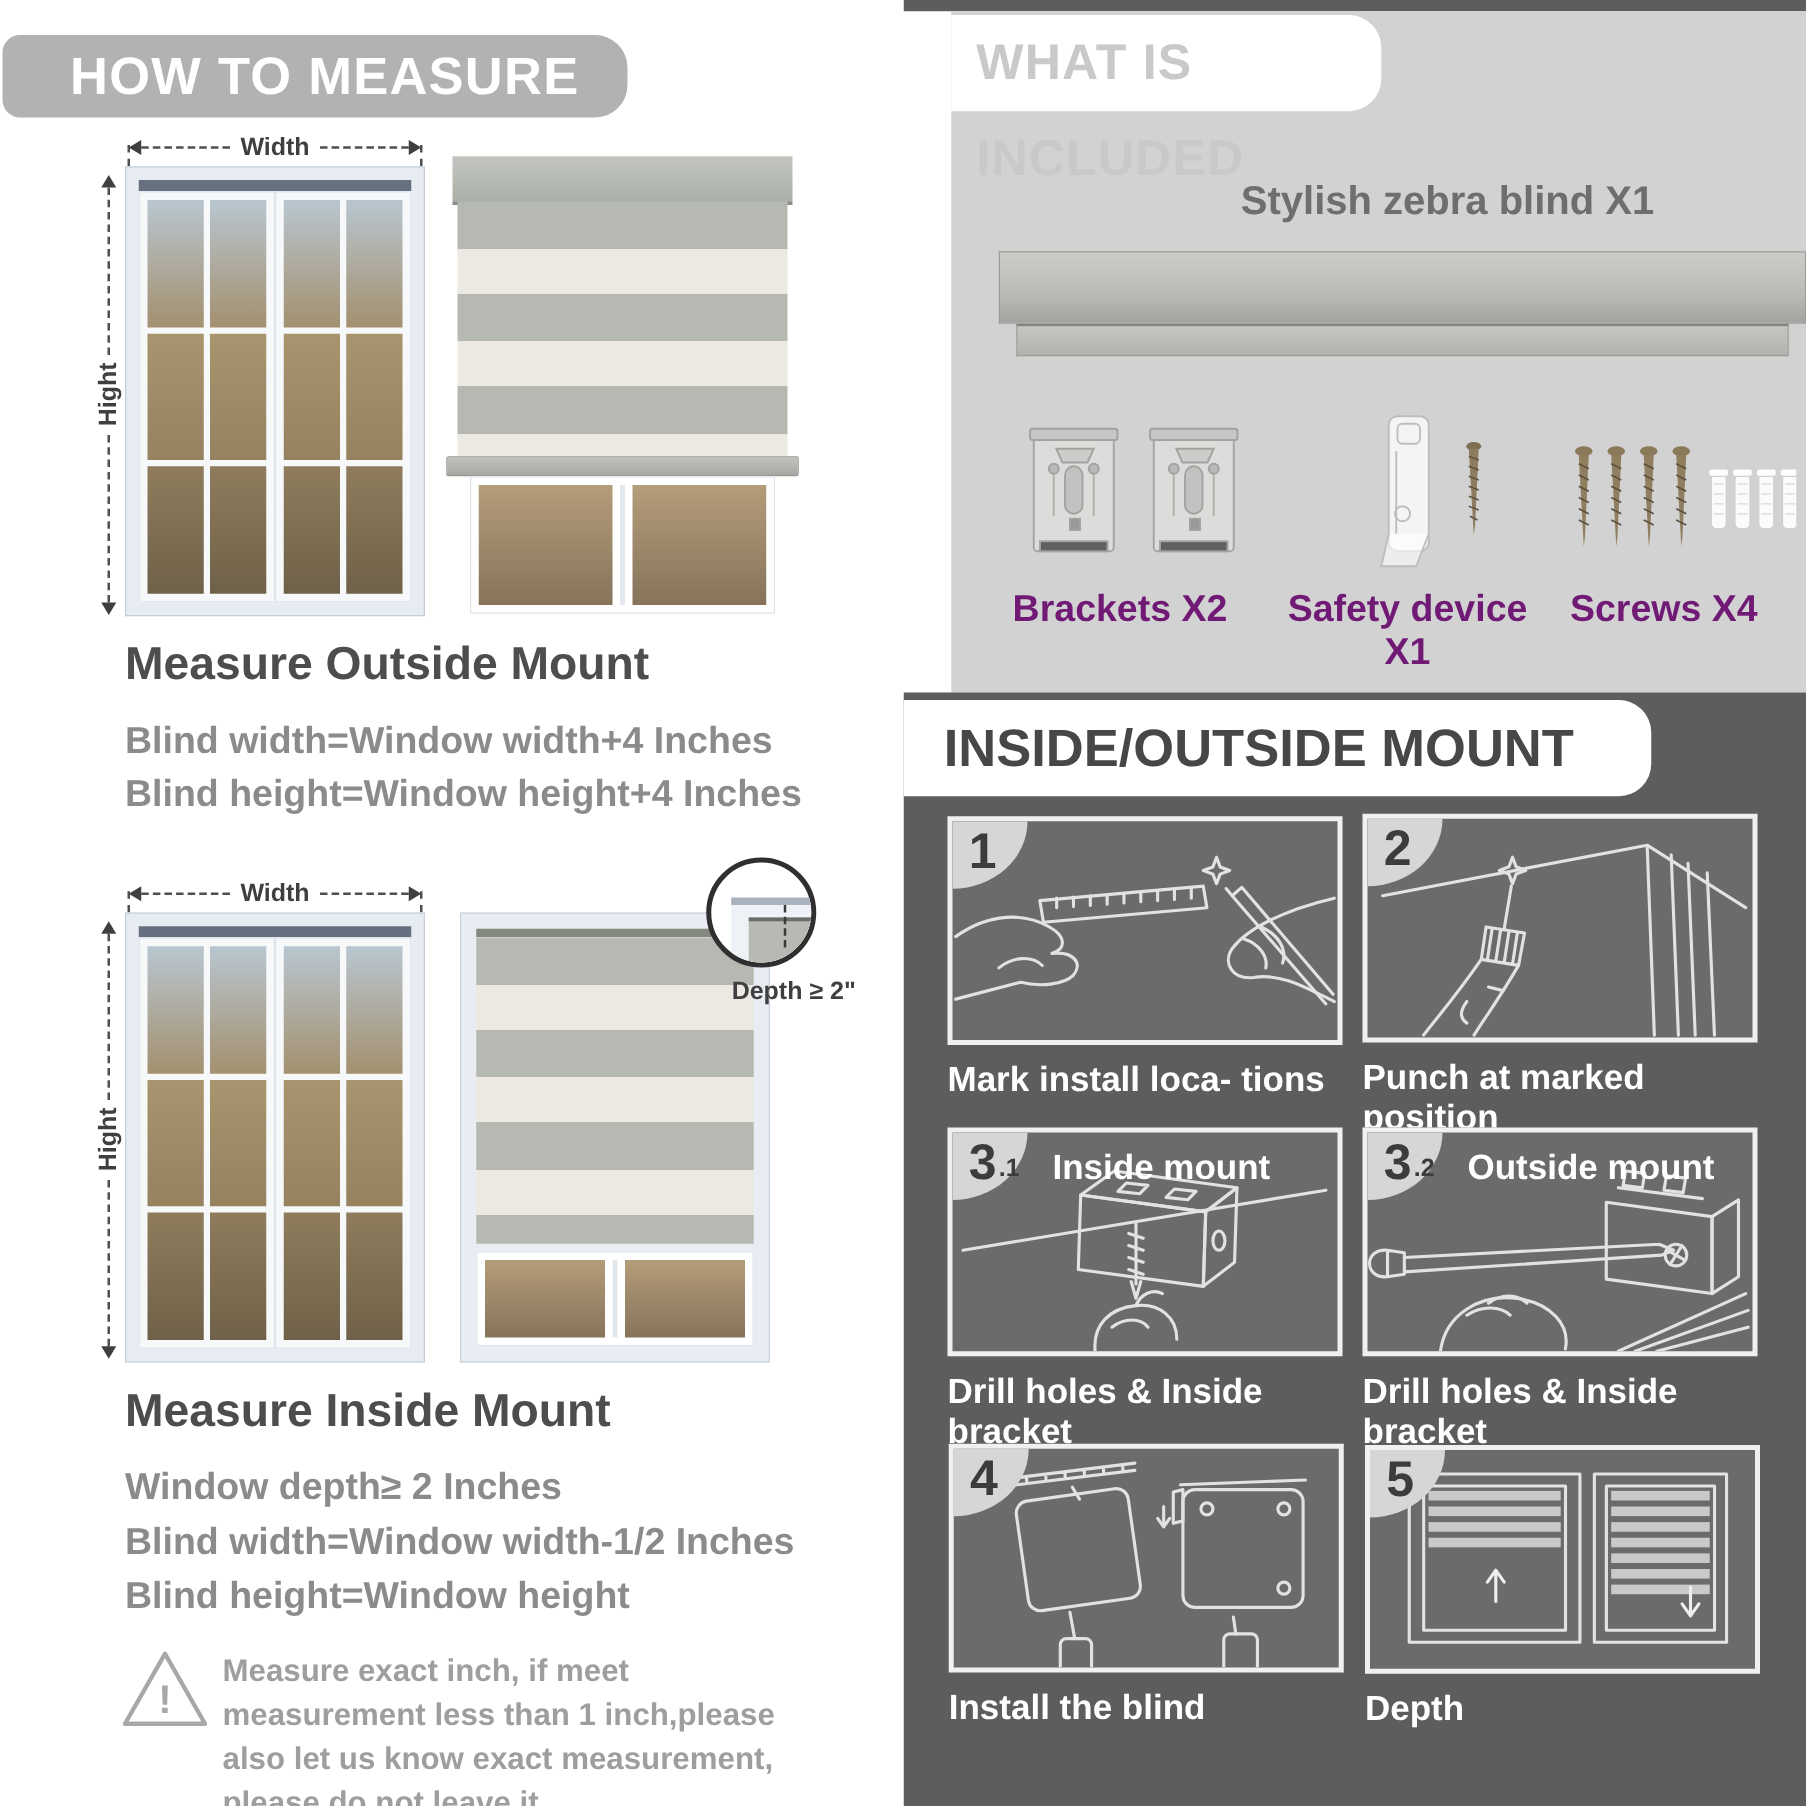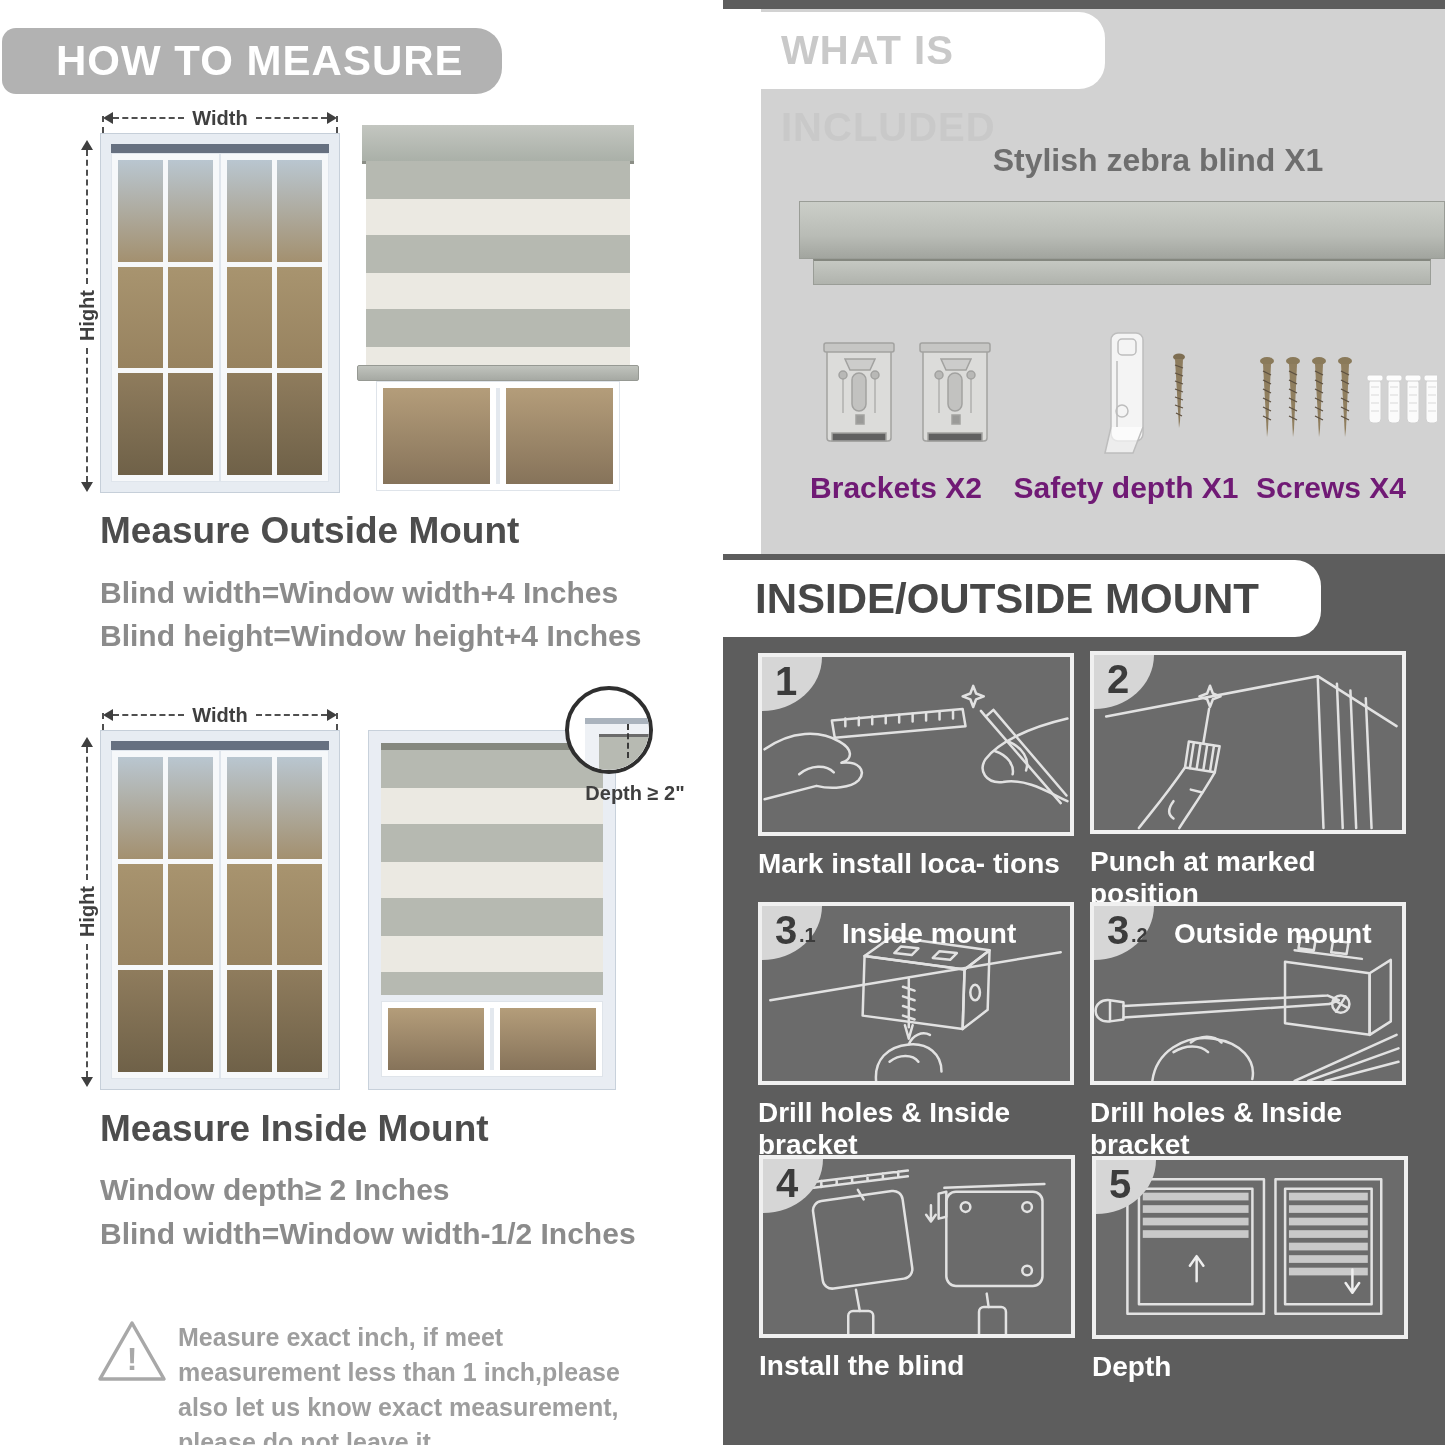--- a/index.html
+++ b/index.html
@@ -194,20 +194,21 @@
   <div class="abs callout" style="left:565px;top:686px;width:88px;height:88px;">
     <div class="abs" style="left:16px;top:28px;width:70px;height:60px;background:#eef1f5;border-top:6px solid #aab3bd;"></div>
     <div class="abs" style="left:30px;top:44px;width:60px;height:44px;background:#b7bab2;border-top:3px solid #6b6b6b;"></div>
     <div class="abs" style="left:58px;top:34px;height:34px;border-left:2px dashed #3a3a3a;"></div>
   </div>
   <div class="abs depth-lbl" style="left:575px;top:782px;width:120px;text-align:center;">Depth ≥ 2"</div>
 
   <div class="abs sec-title" style="left:100px;top:1108px;">Measure Inside Mount</div>
   <div class="abs sec-line" style="left:100px;top:1160px;">Window depth≥ 2 Inches</div>
   <div class="abs sec-line" style="left:100px;top:1204px;">Blind width=Window width-1/2 Inches</div>
+  <div class="abs sec-line" style="left:100px;top:1247px;">Blind height=Window height</div>
 
   <svg class="abs" style="left:96px;top:1318px;" width="72" height="66" viewBox="0 0 72 66">
     <path d="M36,5 L68,61 L4,61 Z" fill="none" stroke="#a8a8a8" stroke-width="3.5" stroke-linejoin="round"></path>
     <text x="36" y="52" text-anchor="middle" font-size="32" font-weight="bold" fill="#a8a8a8" font-family="Liberation Sans, sans-serif">!</text>
   </svg>
   <div class="abs warn-text" style="left:178px;top:1320px;width:452px;">Measure exact inch, if meet measurement less than 1 inch,please also let us know exact measurement, please do not leave it</div>
 
   <div class="abs topstrip"></div>
 
   <div class="abs included-sec">
@@ -260,21 +261,21 @@
         <rect x="112" y="28" width="12" height="44" rx="4" fill="rgba(255,255,255,0.9)" stroke="#cfcfcf"></rect>
         <rect x="110" y="24" width="16" height="6" rx="2" fill="rgba(255,255,255,0.95)" stroke="#cfcfcf"></rect>
         <path d="M114,36 h8 M114,44 h8 M114,52 h8 M114,60 h8" stroke="#d9d9d9" fill="none"></path>
       </g>
       <use href="#anc" x="19"></use>
         <use href="#anc" x="38"></use>
         <use href="#anc" x="57"></use>
     </svg>
 
     <div class="abs item-label" style="left:40px;top:462px;width:190px;">Brackets X2</div>
-    <div class="abs item-label" style="left:250px;top:462px;width:230px;">Safety depth X1</div>
+    <div class="abs item-label" style="left:250px;top:462px;width:230px;">Safety device X1</div>
     <div class="abs item-label" style="left:480px;top:462px;width:180px;">Screws X4</div>
   </div>
 
   <div class="abs mount-sec">
     <div class="abs mount-header">INSIDE/OUTSIDE MOUNT</div>
 
     <div class="step" style="left:35px;top:99px;">
       <div class="panel">
         <svg class="illus" viewBox="0 0 315 182">
           <g fill="none" stroke="#e2e2e2" stroke-width="2.5" stroke-linecap="round" stroke-linejoin="round">

